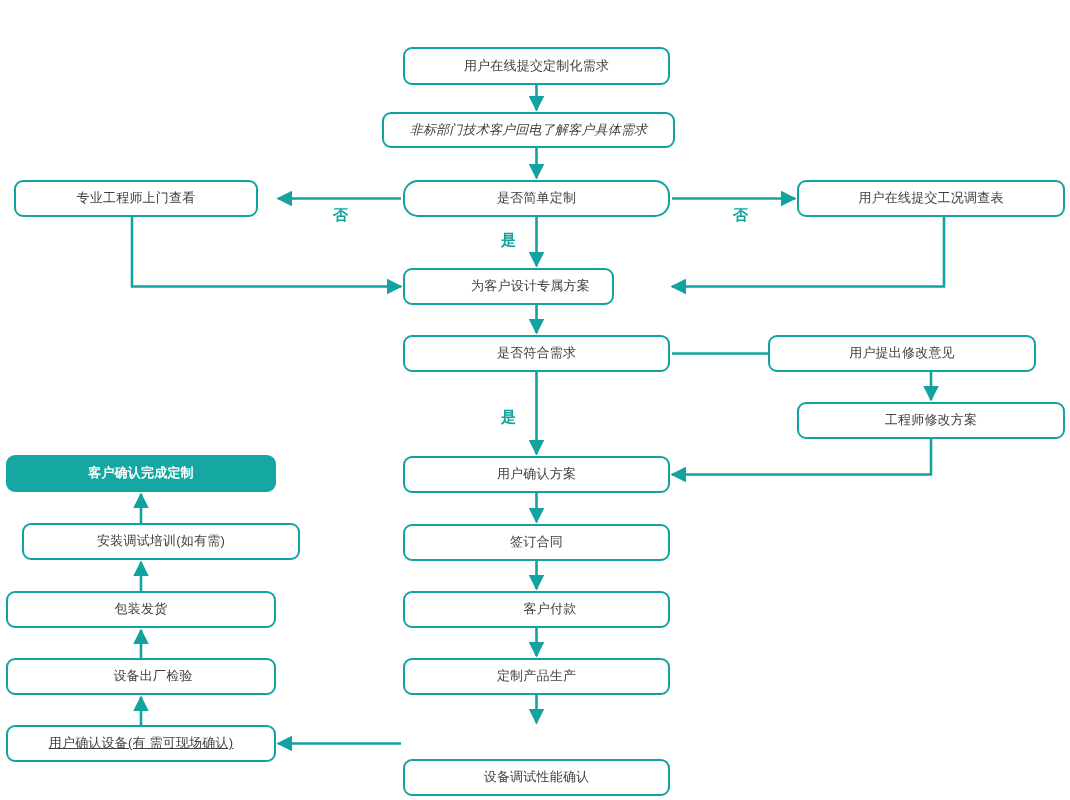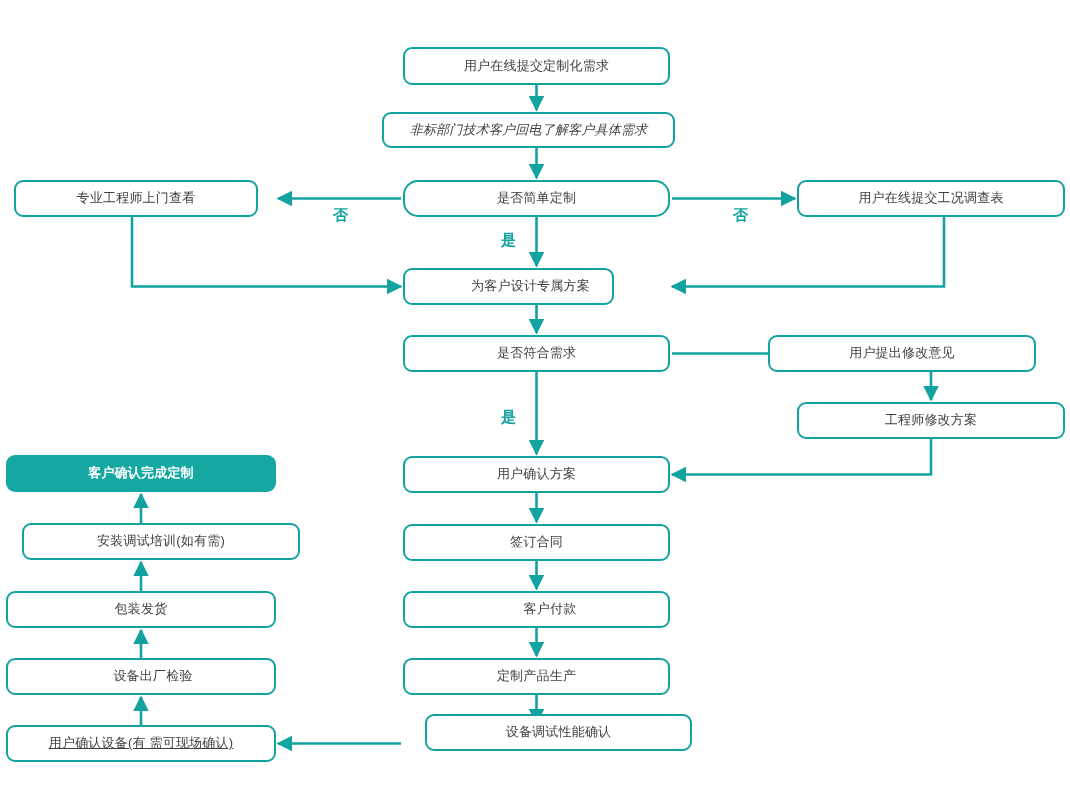--- a/index.html
+++ b/index.html
@@ -125,21 +125,21 @@
   <div class="node" style="left:768px; top:335px; width:268px; height:37px;">用户提出修改意见</div>
   <div class="node" style="left:797px; top:402px; width:268px; height:37px;">工程师修改方案</div>
   <div class="node" style="left:403px; top:456px; width:267px; height:37px;">用户确认方案</div>
   <div class="node filled" style="left:6px;   top:455px; width:270px; height:37px;">客户确认完成定制</div>
   <div class="node" style="left:403px; top:524px; width:267px; height:37px;">签订合同</div>
   <div class="node" style="left:22px;   top:523px; width:278px; height:37px;">安装调试培训(如有需)</div>
   <div class="node" style="left:403px; top:591px; width:267px; height:37px;padding-left:27px;">客户付款</div>
   <div class="node" style="left:6px;   top:591px; width:270px; height:37px;">包装发货</div>
   <div class="node" style="left:403px; top:658px; width:267px; height:37px;">定制产品生产</div>
   <div class="node" style="left:6px;   top:658px; width:270px; height:37px;padding-left:24px;">设备出厂检验</div>
-  <div class="node" style="left:403px; top:714px; width:267px; height:37px;margin-left:22px;">设备调试性能确认</div>
+  <div class="node" style="left:403px; top:759px; width:267px; height:37px;">设备调试性能确认</div>
   <div class="node" style="left:6px;   top:725px; width:270px; height:37px;text-decoration:underline;">用户确认设备(有 需可现场确认)</div>
 
   <div class="edge-label" style="left:333px; top:207px;">否</div>
   <div class="edge-label" style="left:501px; top:232px;">是</div>
   <div class="edge-label" style="left:733px; top:207px;">否</div>
   <div class="edge-label" style="left:501px; top:409px;">是</div>
 
 </div>
 
 </body></html>

